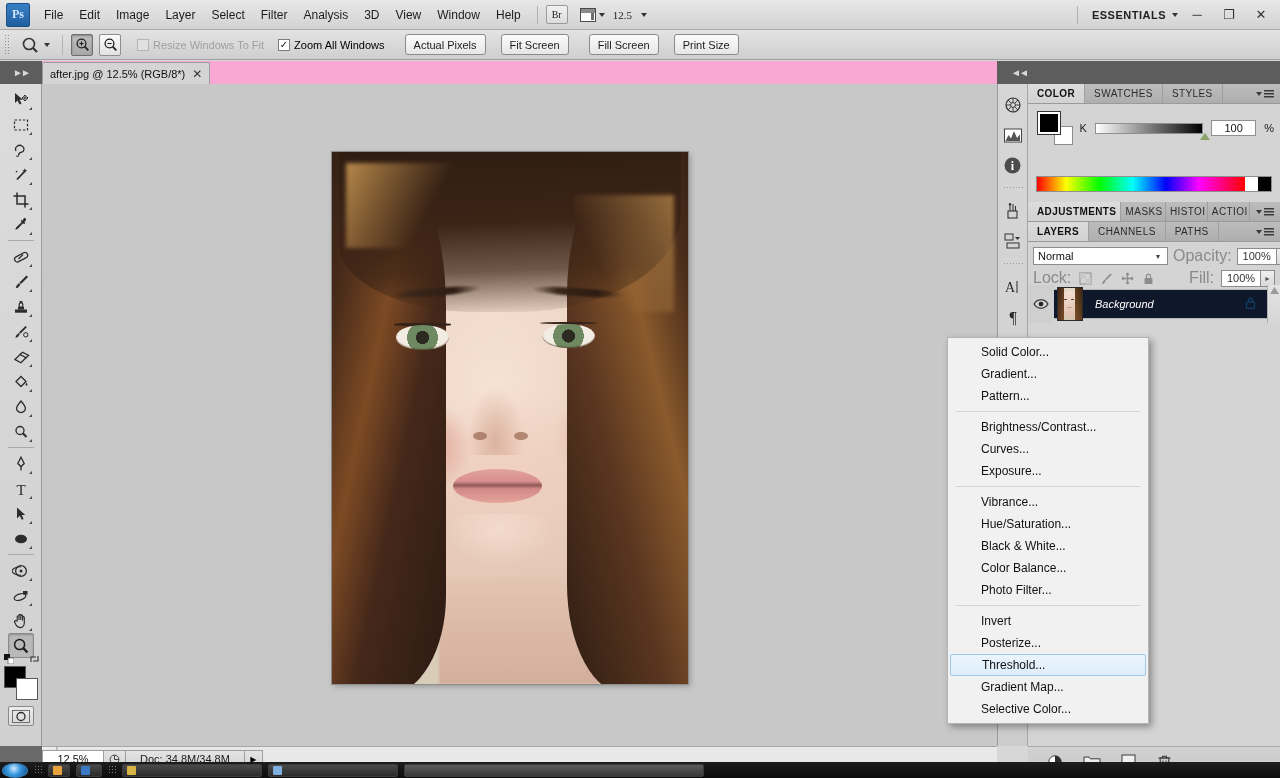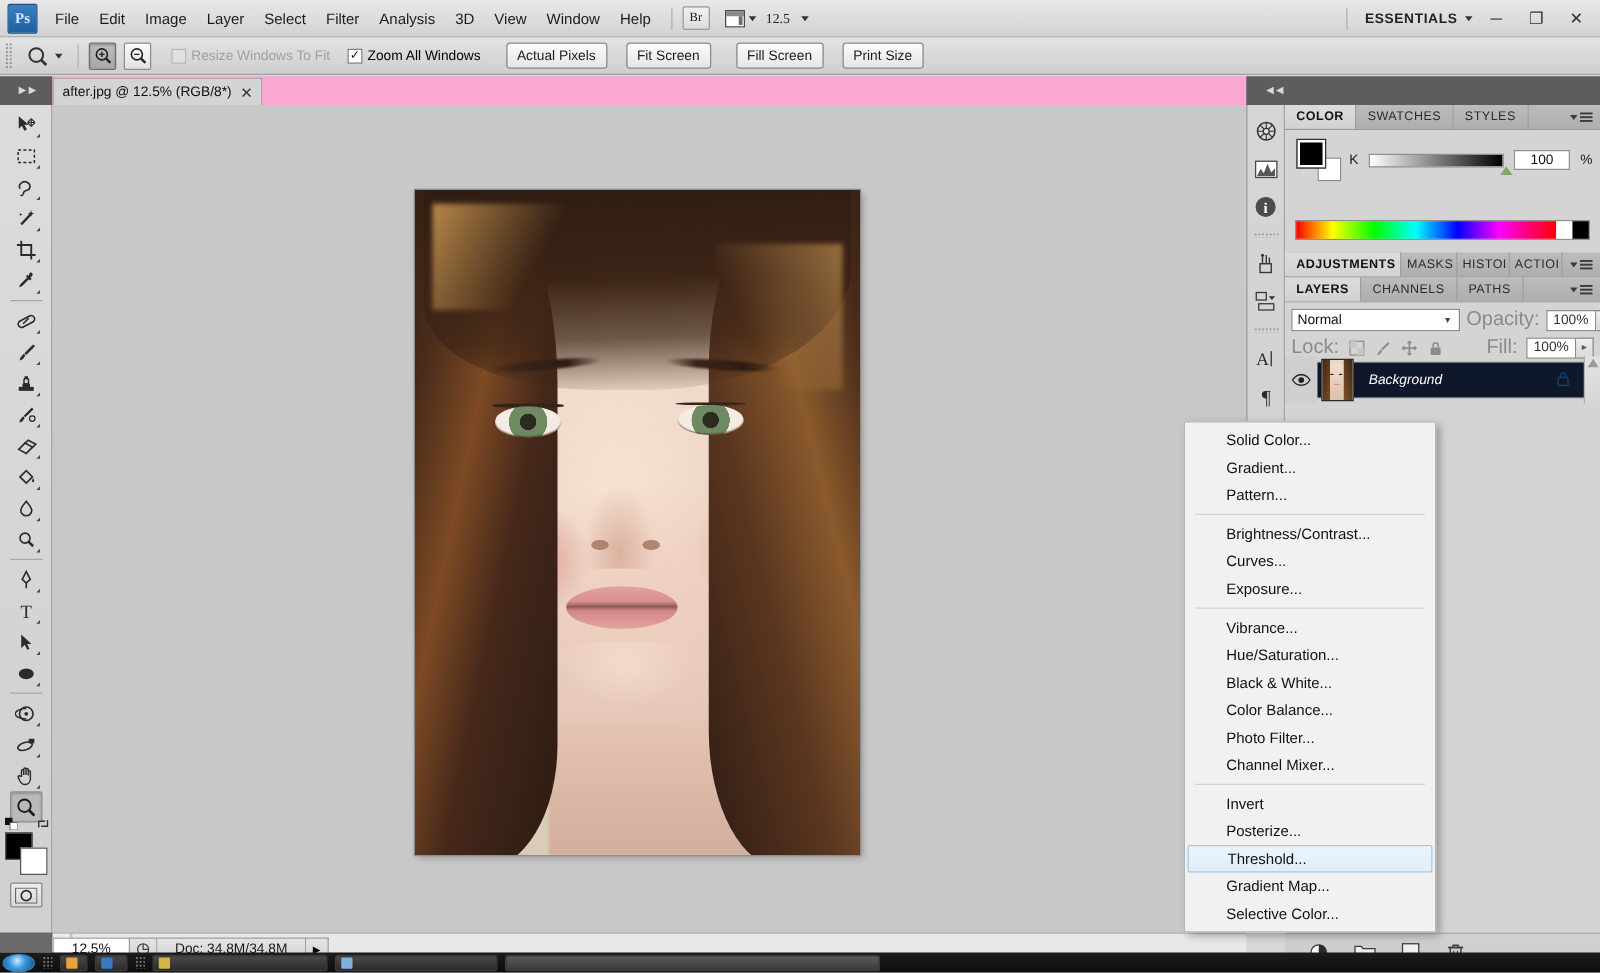--- a/index.html
+++ b/index.html
@@ -859,21 +859,20 @@
     <div class="ctxsep"></div>
     <div class="ctxitem">Brightness/Contrast...</div>
     <div class="ctxitem">Curves...</div>
     <div class="ctxitem">Exposure...</div>
     <div class="ctxsep"></div>
     <div class="ctxitem">Vibrance...</div>
     <div class="ctxitem">Hue/Saturation...</div>
     <div class="ctxitem">Black &amp; White...</div>
     <div class="ctxitem">Color Balance...</div>
     <div class="ctxitem">Photo Filter...</div>
-    <div class="ctxitem">Channel Mixer...</div>
     <div class="ctxsep"></div>
     <div class="ctxitem">Invert</div>
     <div class="ctxitem">Posterize...</div>
     <div class="ctxitem hl">Threshold...</div>
     <div class="ctxitem">Gradient Map...</div>
     <div class="ctxitem">Selective Color...</div>
   </div>
 
   <div class="taskbar">
     <div class="startorb"></div>

